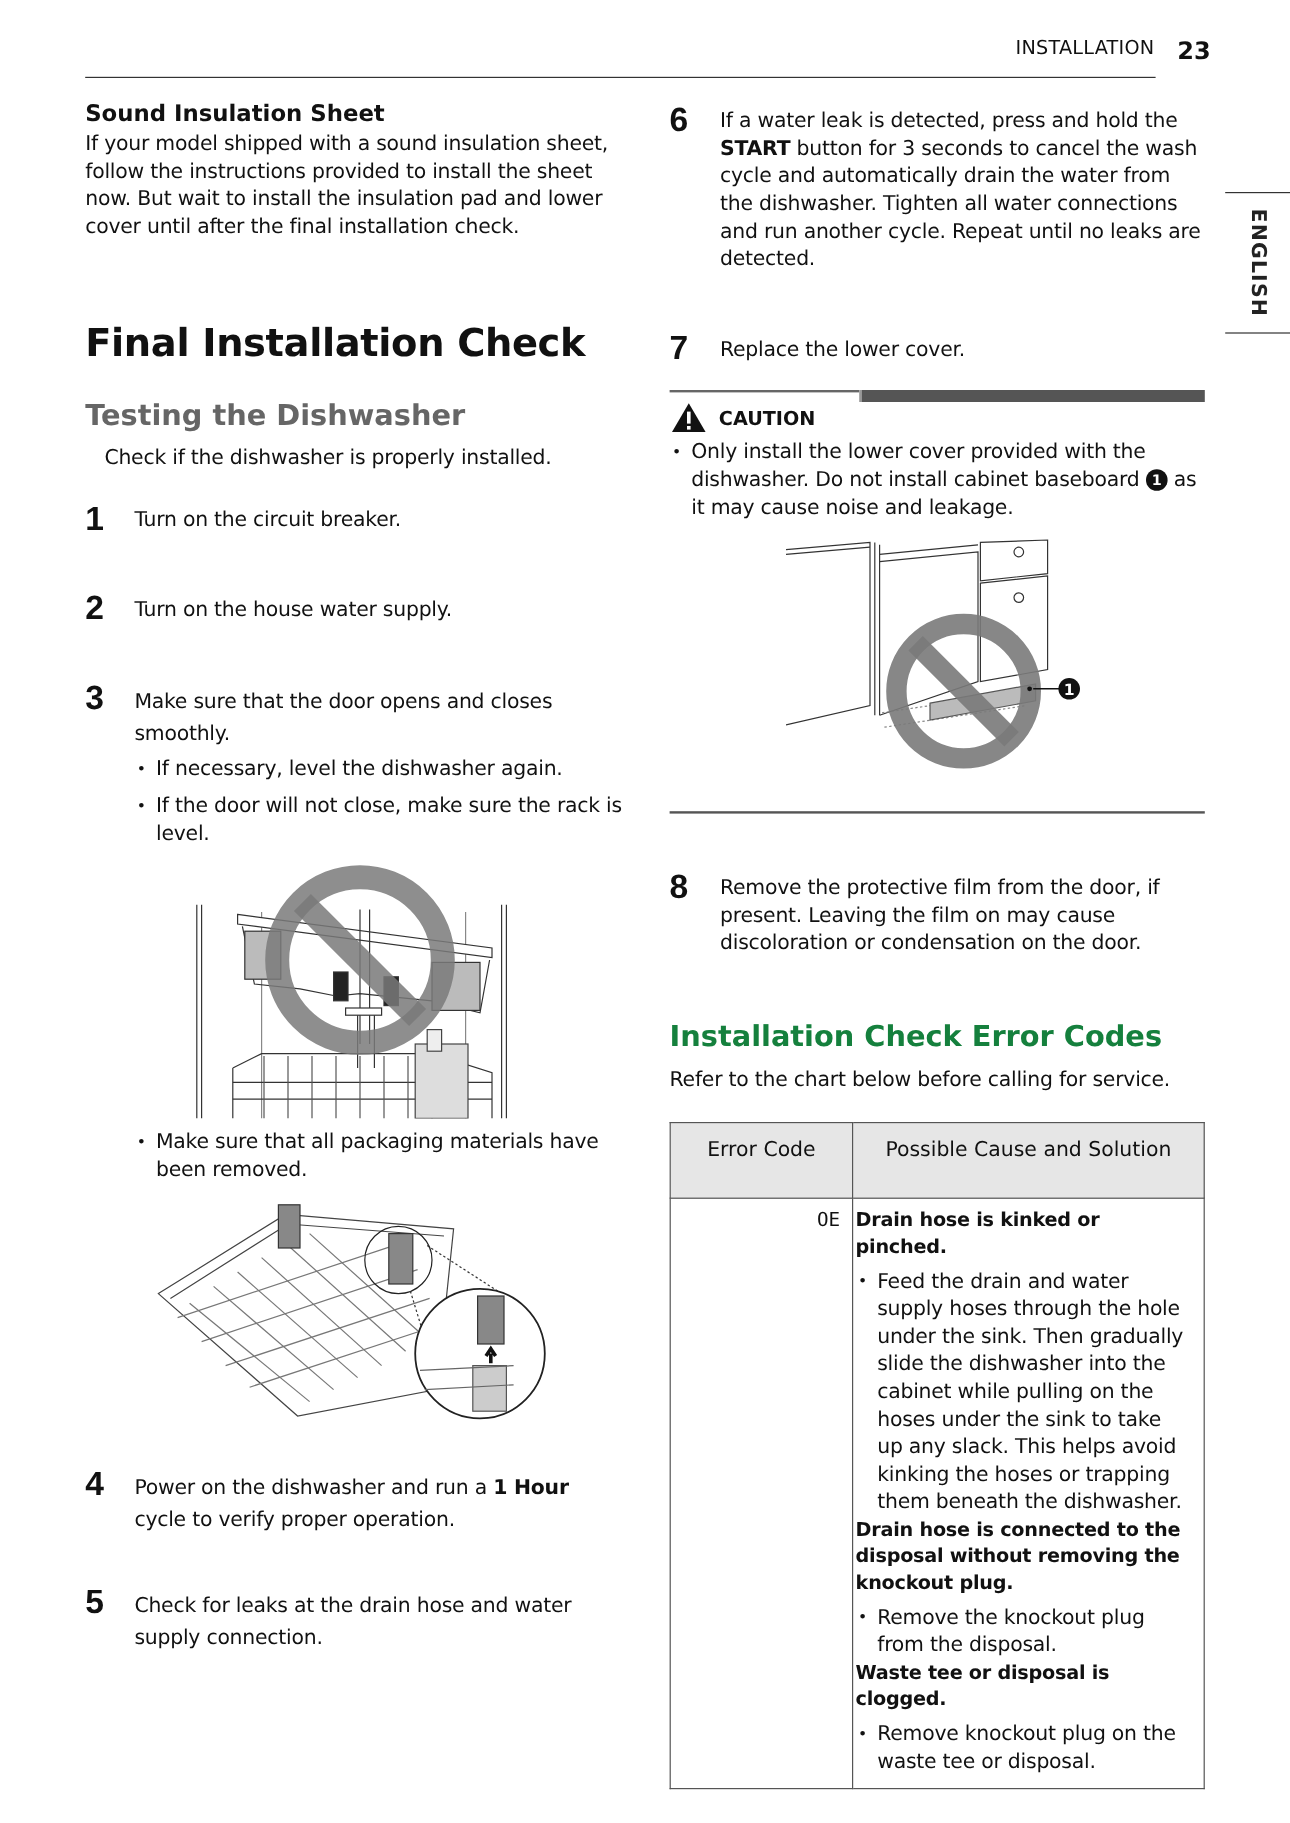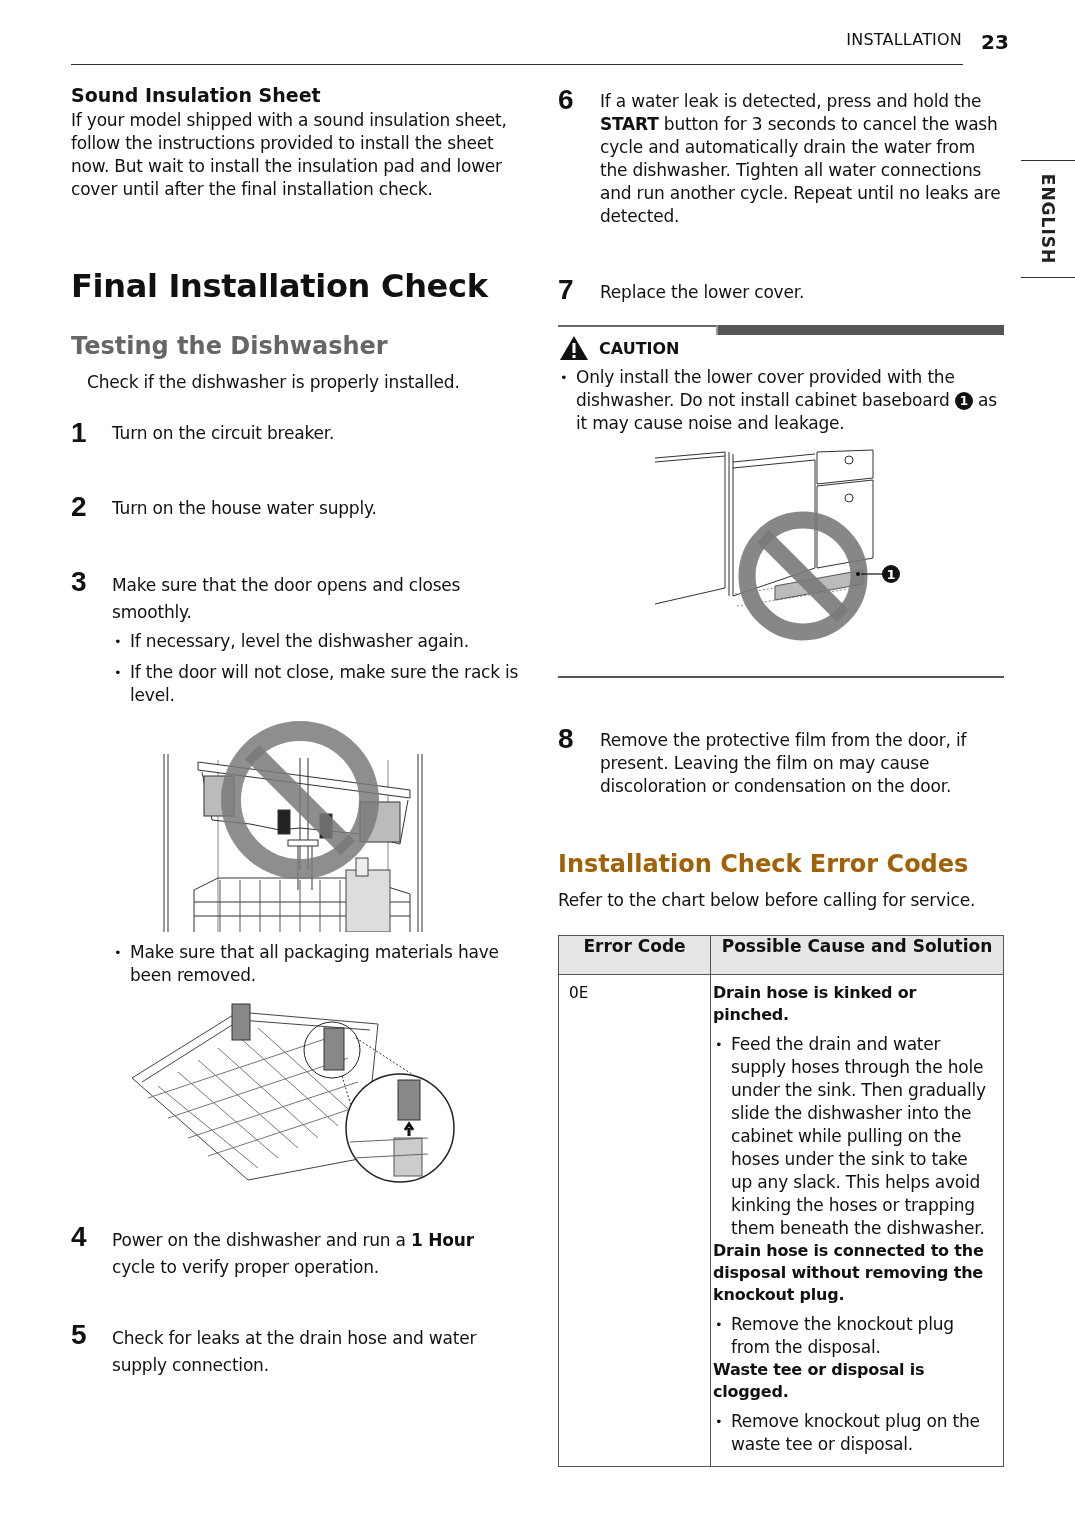--- a/index.html
+++ b/index.html
@@ -36,28 +36,28 @@
   #caution-bar-light { left: 558px; top: 325px; width: 158px; height: 2px; background: #666; }
   #caution-bar-dark { left: 718px; top: 325px; width: 286px; height: 10px; background: #555; }
   #caution-bar-sep { left: 716px; top: 325px; width: 2px; height: 10px; background: #999; }
   #caution-heading { left: 559px; top: 335px; display: flex; align-items: center; gap: 10px; }
   #caution-label { font-weight: bold; font-size: 16px; }
   #caution-list { left: 558px; top: 366px; width: 450px; }
   .circle-num { display: inline-block; width: 18px; height: 18px; border-radius: 50%; background: #111; color: #fff; font-size: 12px; line-height: 18px; text-align: center; font-weight: bold; vertical-align: 1px; }
 
   #right-rule { left: 558px; top: 676px; width: 446px; height: 2px; background: #555; }
 
-  #errors-title { left: 558px; top: 850px; font-size: 24px; font-weight: bold; color: #a16207; }
+  #errors-title { left: 558px; top: 850px; font-size: 24px; font-weight: bold; color: #15803d; }
   #errors-desc { left: 558px; top: 889px; }
 
   
   #error-table { left: 558px; top: 935px; width: 446px; border-collapse: collapse; }
   #error-table th, #error-table td { border: 1px solid #555; vertical-align: top; }
-  #error-table th { background: #e6e6e6; font-size: 17px; font-weight: bold; height: 38px; padding: 0; text-align: center; }
-  #error-table td.code { width: 131px; padding: 8px 10px; font-family: "DejaVu Sans Mono", monospace; font-size: 16px; }
+  #error-table th { background: #e6e6e6; font-size: 17px; font-weight: normal; height: 38px; padding: 12px; text-align: center; }
+  #error-table td.code { width: 131px; padding: 8px 10px; font-family: "DejaVu Sans Mono", monospace; font-size: 16px; text-align: right; }
   #error-table td.cause { padding: 7px 10px 10px 2px; }
   .cause-title { font-weight: bold; font-size: 16px; line-height: 22px; letter-spacing: -0.2px; }
   .cause-list { margin: 7px 0 0 0; }
   .cause-list .bullet { font-size: 17px; line-height: 23px; }
 
   .illus { position: absolute; }
 </style>
 </head>
 <body>
 

